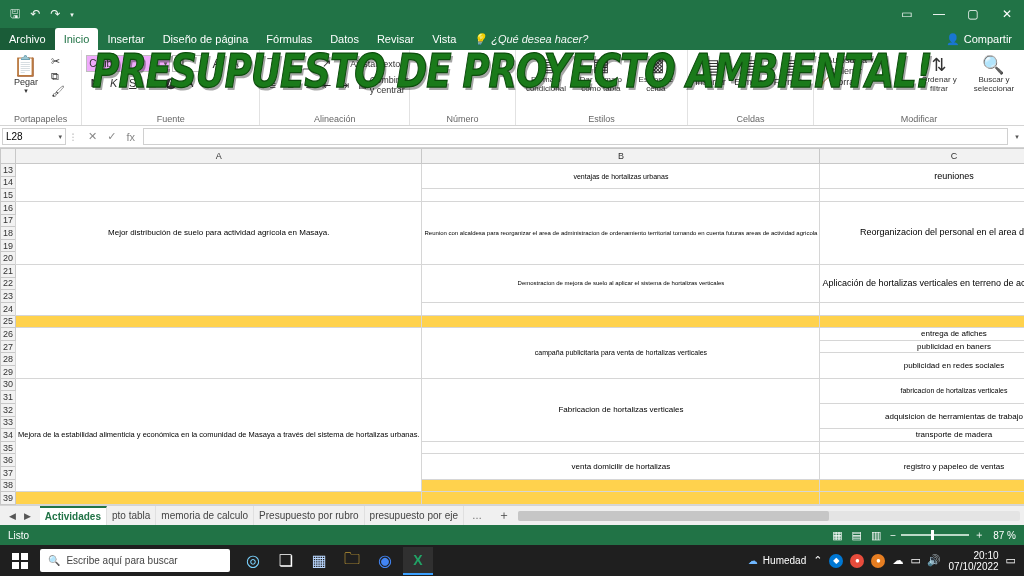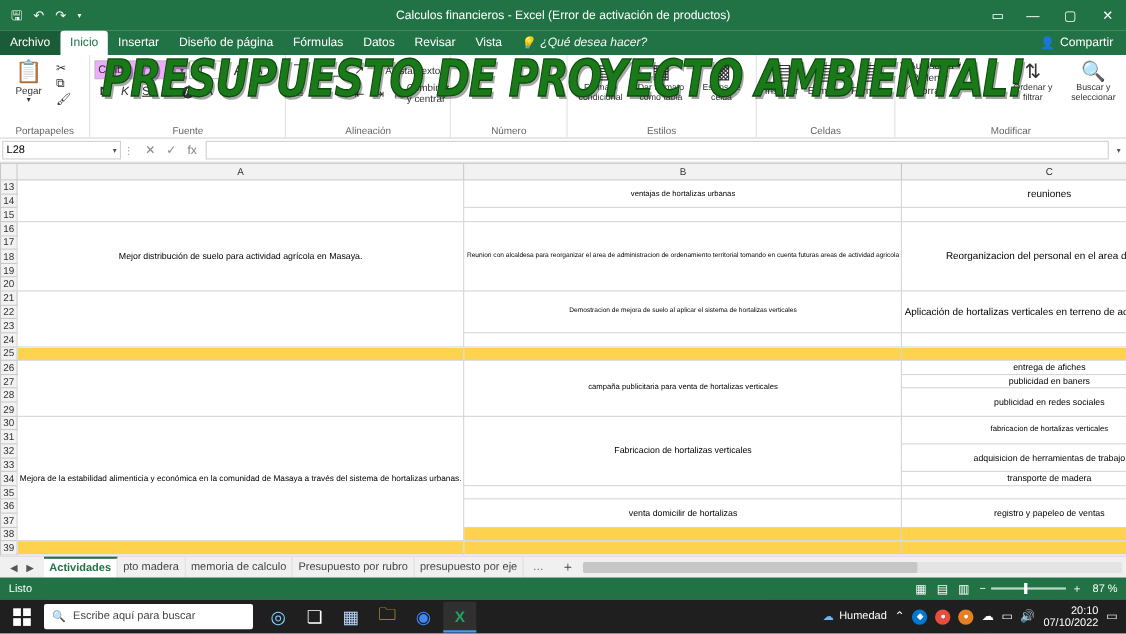--- a/index.html
+++ b/index.html
@@ -197,21 +197,21 @@
 
   
   .formulabar {
     height: 22px;
     display: flex; align-items: stretch;
     background: #ffffff;
     border-bottom: 1px solid #d4d4d4;
     flex: 0 0 22px;
   }
   .namebox {
-    width: 108px; border: 1px solid #d0d0d0; margin: 2px 0 2px 2px;
+    width: 64px; border: 1px solid #d0d0d0; margin: 2px 0 2px 2px;
     background: #fff; font-size: 10px; display: flex; align-items: center;
     padding: 0 3px;
   }
   .namebox .caret { margin-left: auto; }
   .fbsep { width: 14px; display: flex; align-items: center; justify-content: center; color: #999; font-size: 9px; }
   .fbicons { display: flex; align-items: center; gap: 10px; padding: 0 8px; color: #888; font-size: 11px; }
   .fbicons .ok { color: #888; }
   .fbinput {
     flex: 1; border: 1px solid #d0d0d0; margin: 2px 2px 2px 0;
     background: #fff; font-size: 10px; display: flex; align-items: center; padding: 0 4px;
@@ -341,21 +341,20 @@
 
   <div id="excel">
 
     <div class="titlebar">
       <div class="qat">
         <span class="qicon">🖫</span>
         <span class="qicon">↶</span>
         <span class="qicon">↷</span>
         <span class="qicon" style="font-size:7px">▾</span>
       </div>
-      <div class="title-text">Calculos financieros - Excel (Error de activación de productos)</div>
       <div class="winbtns">
         <div class="winbtn ribbon-opt">▭</div>
         <div class="winbtn">—</div>
         <div class="winbtn">▢</div>
         <div class="winbtn close">✕</div>
       </div>
     </div>
 
     <div class="tabbar">
       <div class="tab file">Archivo</div>
@@ -723,21 +722,21 @@
       </table>
 
     </div>
 
     <div class="sheetbar">
       <div class="navarrows">
         <span>◀</span>
         <span>▶</span>
       </div>
       <div class="sheettab active">Actividades</div>
-      <div class="sheettab">pto madera</div>
+      <div class="sheettab">pto tabla</div>
       <div class="sheettab">memoria de calculo</div>
       <div class="sheettab">Presupuesto por rubro</div>
       <div class="sheettab">presupuesto por eje</div>
       <div class="sheetdots">…</div>
       <div class="addsheet">＋</div>
       <div class="hscrollwrap">
         <div class="hscroll">
             <div class="hthumb"></div>
           </div>
       </div>

